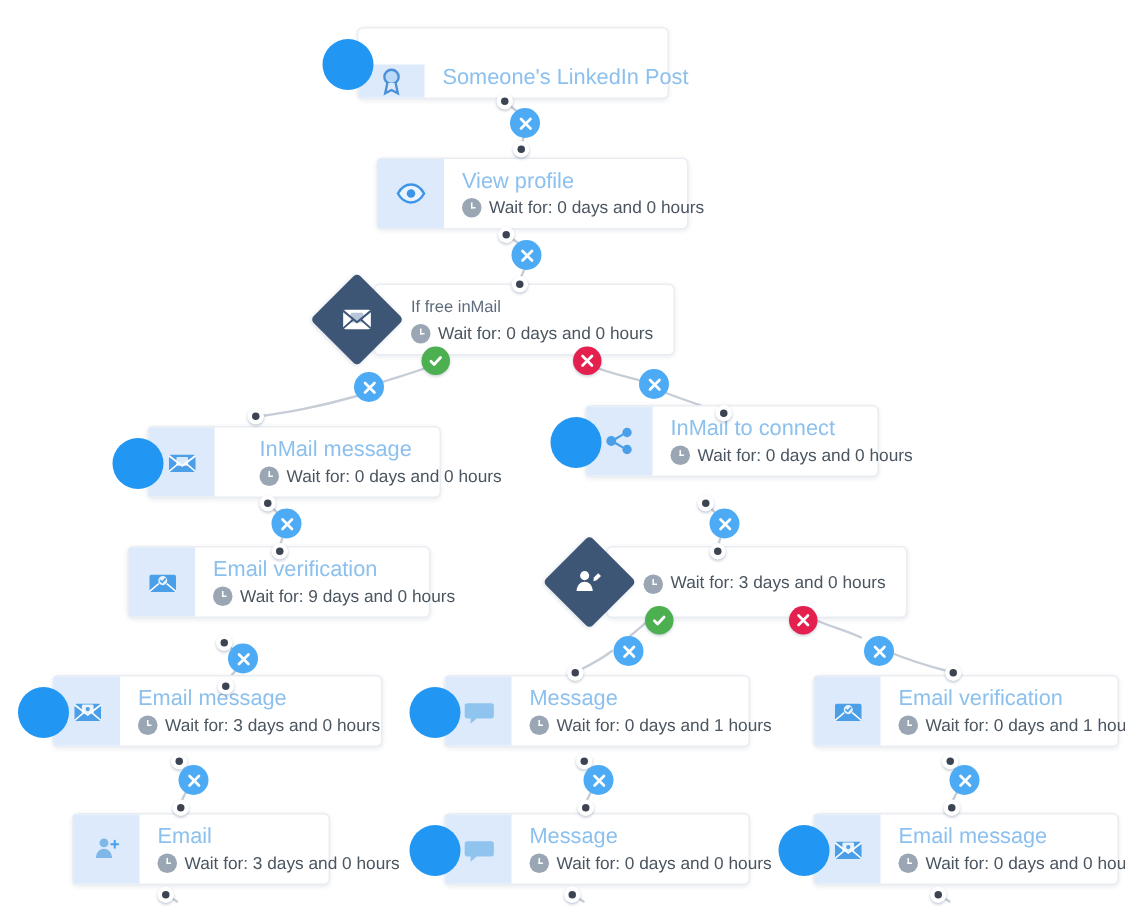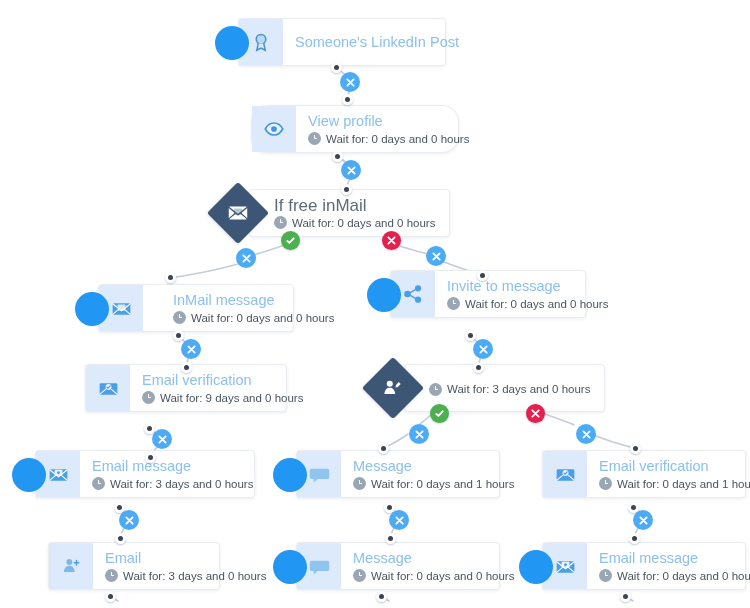--- a/index.html
+++ b/index.html
@@ -124,21 +124,21 @@
     border-radius: 4px;
     box-shadow: 0 1px 3px rgba(45,70,110,0.10);
     padding: 4px 14px 4px 24px;
     margin-left: -20px;
     display: flex;
     flex-direction: column;
     justify-content: center;
     box-sizing: border-box;
   }
   .cond .title {
-    font-size: 17px;
+    font-size: 11px;
     color: #5e6b7a;
     line-height: 17px;
     white-space: nowrap;
   }
   .cond .wait-row {
     display: flex;
     align-items: center;
     gap: 5px;
     margin-top: 2px;
   }
@@ -267,42 +267,42 @@
 
       <path d="M634 507 L637 514"></path>
       <path d="M640 524 L634 536"></path>
 
       <path d="M110 596 L118 601"></path>
       <path d="M381 596 L389 601"></path>
       <path d="M625 596 L633 601"></path>
     </g>
   </svg>
 
-  <div class="node" style="left:238px; top:18px; width:208px;">
+  <div class="node" style="left:238px; top:18px; width:208px;align-items:flex-end;">
     <div class="avatar"></div>
     <div class="icon-panel">
       <svg width="22" height="22" viewBox="0 0 24 24" fill="none" stroke="#4a90d9" stroke-width="1.7">
         <circle cx="12" cy="9" r="5.2" fill="#bcd9f5" stroke="#4a90d9"></circle>
         <path d="M9 13.5 L7.4 21 L12 18.6 L16.6 21 L15 13.5" fill="#dceafb" stroke="#4a90d9"></path>
       </svg>
     </div>
     <div class="body">
       <div class="title">Someone's LinkedIn Post</div>
     </div>
   </div>
 
   <div class="dot" style="left:331px; top:62px;"></div>
   <div class="xbtn" style="left:340px; top:72px;">
     <svg width="9" height="9" viewBox="0 0 10 10" stroke="#ffffff" stroke-width="2" stroke-linecap="round">
         <path d="M1.5 1.5 L8.5 8.5 M8.5 1.5 L1.5 8.5"></path>
       </svg>
   </div>
   <div class="dot" style="left:342px; top:94px;"></div>
 
-  <div class="node" style="left:251px; top:105px; width:208px;border-radius:17px;">
+  <div class="node" style="left:251px; top:105px; width:208px;">
     <div class="icon-panel">
       <svg width="22" height="22" viewBox="0 0 24 24" fill="none" stroke="#3d94e8" stroke-width="1.8">
         <path d="M2.5 12 C5 7.5 8.5 5.5 12 5.5 C15.5 5.5 19 7.5 21.5 12 C19 16.5 15.5 18.5 12 18.5 C8.5 18.5 5 16.5 2.5 12 Z" fill="#eaf4fe"></path>
         <circle cx="12" cy="12" r="3.1" fill="#3d94e8" stroke="none"></circle>
       </svg>
     </div>
     <div class="body">
       <div class="title">View profile</div>
       <div class="wait-row">
         <span class="clock"></span>
@@ -397,21 +397,21 @@
     <div class="avatar"></div>
     <div class="icon-panel">
       <svg width="22" height="22" viewBox="0 0 24 24" fill="none" stroke="#4a9fe8" stroke-width="1.6">
         <circle cx="17.5" cy="5.8" r="2.6" fill="#4a9fe8"></circle>
         <circle cx="6" cy="12" r="2.8" fill="#4a9fe8"></circle>
         <circle cx="17.5" cy="18.2" r="2.6" fill="#4a9fe8"></circle>
         <path d="M8.6 10.7 L15 7 M8.6 13.3 L15 17"></path>
       </svg>
     </div>
     <div class="body">
-      <div class="title">Invite to message</div>
+      <div class="title">InMail to connect</div>
       <div class="wait-row">
         <span class="clock"></span>
         <span class="wait-text">Wait for: 0 days and 0 hours</span>
       </div>
     </div>
   </div>
 
   <div class="dot" style="left:465px; top:330px;"></div>
   <div class="xbtn" style="left:473px; top:339px;">
     <svg width="9" height="9" viewBox="0 0 10 10" stroke="#ffffff" stroke-width="2" stroke-linecap="round">

